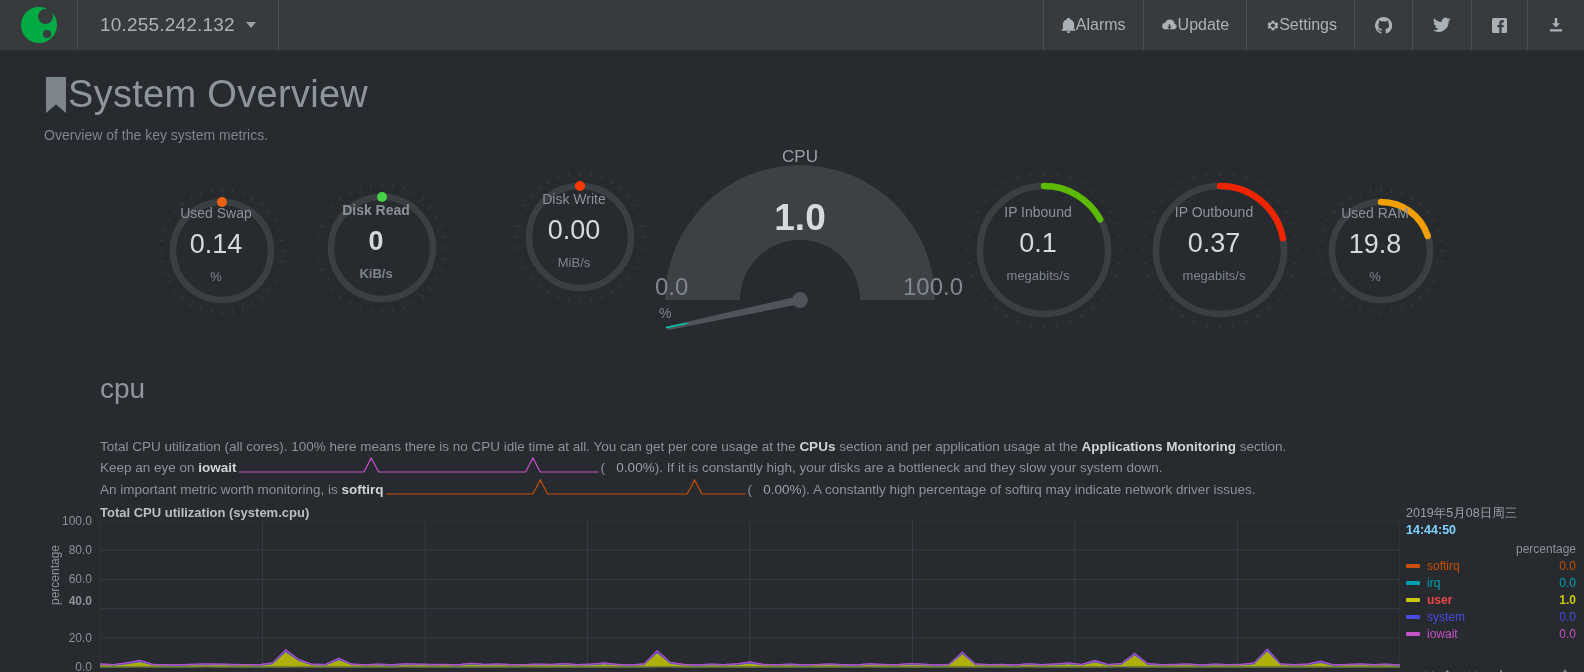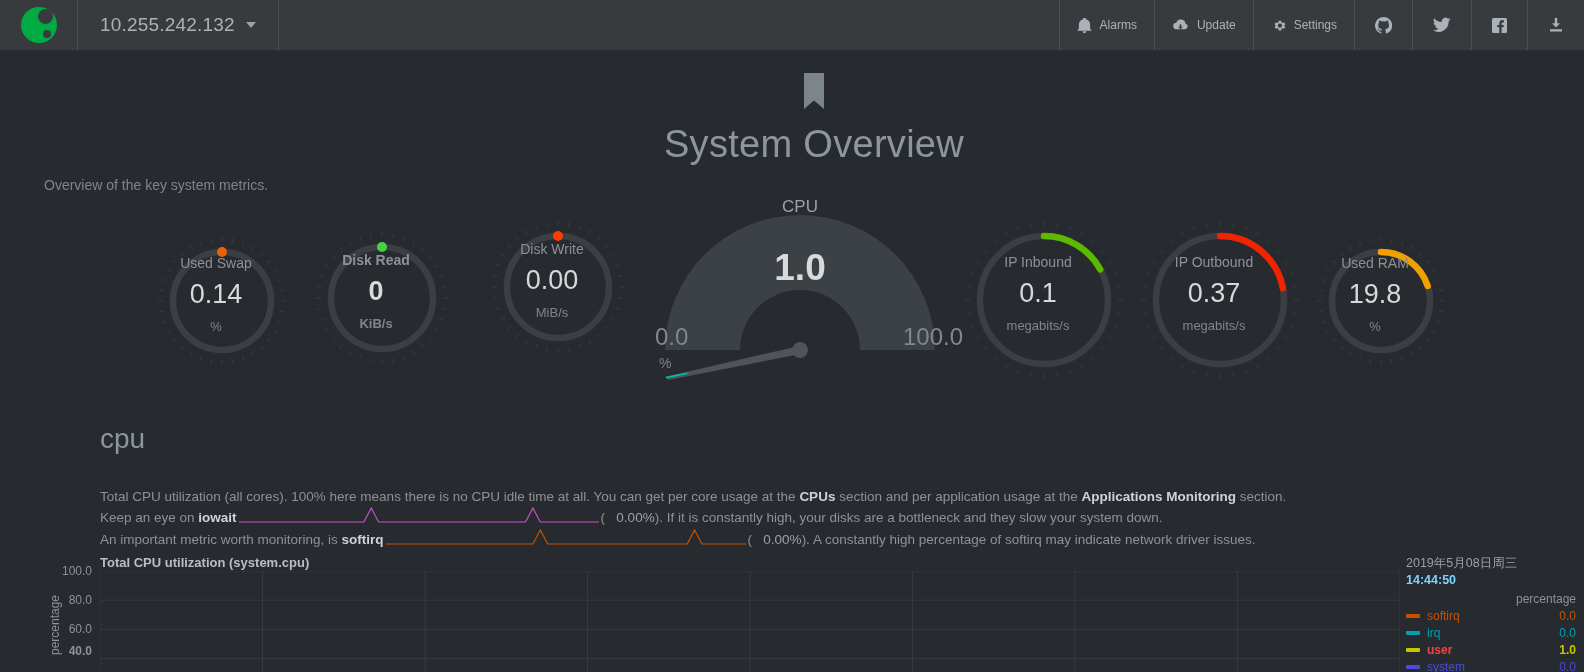--- a/index.html
+++ b/index.html
@@ -42,32 +42,32 @@
     color: #aab2b8; font-size: 19px;
     letter-spacing: .2px;
   }
   .caret-down {
     width: 0; height: 0;
     border-left: 5px solid transparent; border-right: 5px solid transparent;
     border-top: 6px solid #9aa2a8;
   }
   .nav-spacer { flex: 1; }
   .nav-item {
-    display: flex; align-items: center; gap: 8px;
+    display: flex; align-items: center; 
     padding: 0 17px;
     border-left: 1px solid #4a4f54;
-    color: #aab2b8; font-size: 12px;
+    color: #aab2b8; font-size: 16px;
     cursor: pointer;
   }
   .nav-item.icon-only { padding: 0 20px; }
   .nav-item svg { display: block; }
 
   
   .page-head { padding: 22px 0 0 44px; }
-  .title-row { display: flex; align-items: center; gap: 14px; flex-direction: column; }
+  .title-row { display: flex; align-items: center; gap: 0; }
   .bookmark-icon { width: 24px; height: 36px; }
   .page-title {
     font-size: 38px; color: #8e969d; font-weight: 400;
     letter-spacing: .3px;
   }
   .page-sub {
     margin-top: 11px; font-size: 14px; color: #7d858c;
   }
 
   
@@ -345,21 +345,21 @@
           <line x1="51.40746116231725" y1="1.9267270662553102" x2="50.5392202739826" y2="-2.9973116988057313" stroke="#32373b" stroke-width="1.4"></line>
        <circle cx="62" cy="62" r="51" fill="none" stroke="#3a3f44" stroke-width="6.5"></circle>
        <circle cx="62" cy="11" r="5" fill="#47d147"></circle>
      </svg>
      <div class="gauge-txt">
        <div class="g-label">Disk Read</div>
        <div class="g-value">0</div>
        <div class="g-units">KiB/s</div>
      </div>
       </div>
-      <div class="gauge" style="left: 490px; top: 14px; width: 124px; height: 124px;">
+      <div class="gauge" style="left: 512px; top: 14px; width: 124px; height: 124px;">
         <svg class="gauge-ring" width="136" height="136" viewBox="-6 -6 136 136">
        <line x1="62.00000000000001" y1="1" x2="62.00000000000001" y2="-4" stroke="#32373b" stroke-width="1.4"></line>
           <line x1="72.59253883768275" y1="1.9267270662553102" x2="73.4607797260174" y2="-2.9973116988057313" stroke="#32373b" stroke-width="1.4"></line>
           <line x1="82.8632287428658" y1="4.678750132059591" x2="84.57332945949415" y2="-0.019712971869950024" stroke="#32373b" stroke-width="1.4"></line>
           <line x1="92.5" y1="9.172450369149246" x2="95" y2="4.842323350227055" stroke="#32373b" stroke-width="1.4"></line>
           <line x1="101.2100441908789" y1="15.271288969742344" x2="104.4239822393116" y2="11.44106675414745" stroke="#32373b" stroke-width="1.4"></line>
           <line x1="108.72871103025766" y1="22.789955809121103" x2="112.55893324585256" y2="19.57601776068841" stroke="#32373b" stroke-width="1.4"></line>
           <line x1="114.82754963085077" y1="31.500000000000004" x2="119.15767664977295" y2="29.000000000000007" stroke="#32373b" stroke-width="1.4"></line>
           <line x1="119.32124986794042" y1="41.13677125713421" x2="124.01971297186995" y2="39.42667054050587" stroke="#32373b" stroke-width="1.4"></line>
           <line x1="122.07327293374469" y1="51.40746116231725" x2="126.99731169880573" y2="50.5392202739826" stroke="#32373b" stroke-width="1.4"></line>

